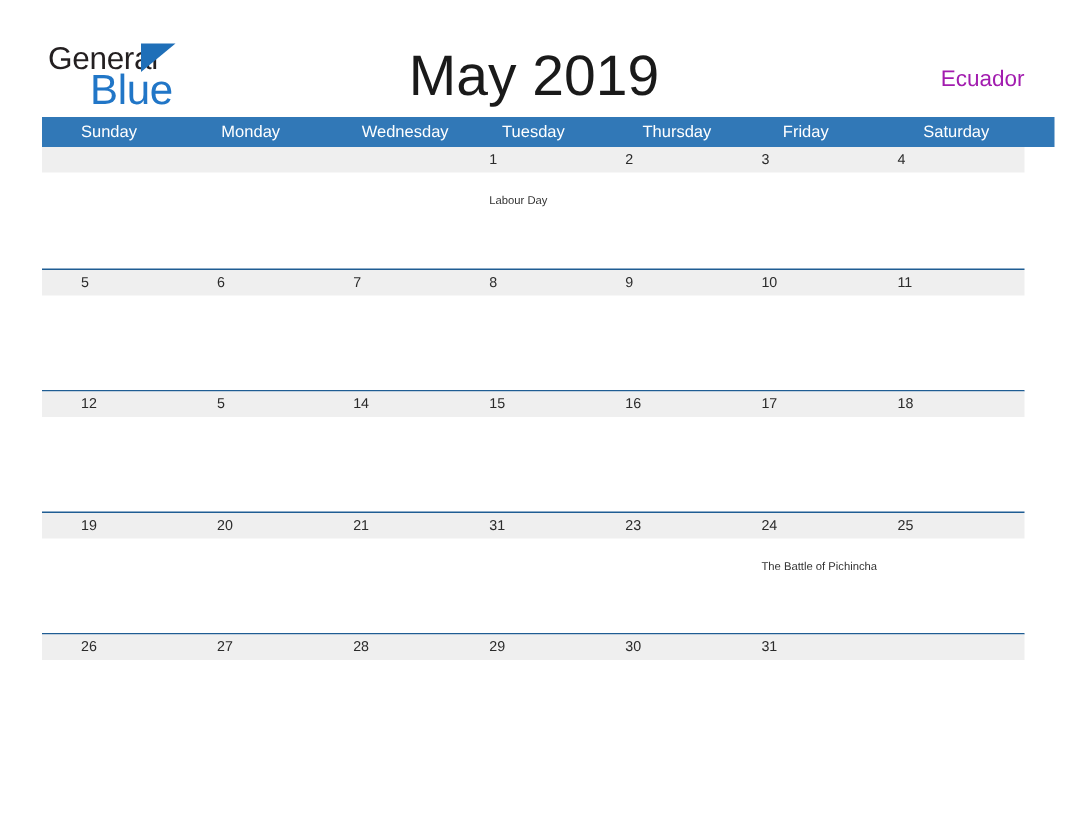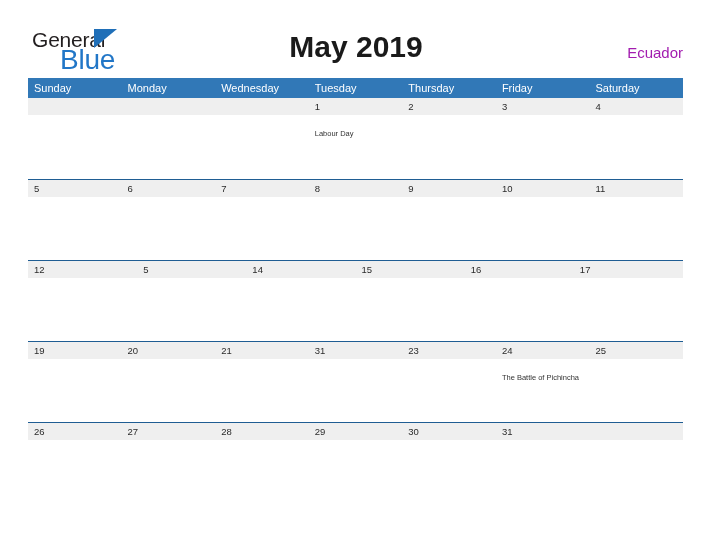--- a/index.html
+++ b/index.html
@@ -57,23 +57,23 @@
     border-left: 23px solid #1f6fb8;
     border-bottom: 19px solid transparent;
   }
 
   .month-title {
     position: absolute;
     left: 0;
     right: 0;
     top: 30px;
     text-align: center;
-    font-size: 30px;
+    font-size: 38px;
     color: #1a1a1a;
-    font-weight: bold;
+    font-weight: normal;
     letter-spacing: 0px;
   }
 
   .region-label {
     position: absolute;
     right: 29px;
     top: 44px;
     font-size: 15px;
     color: #a21caf;
   }
@@ -82,20 +82,21 @@
   .calendar {
     position: absolute;
     left: 28px;
     top: 78px;
     width: 655px;
   }
 
   .cal-row {
     display: flex;
     width: 100%;
+    padding-left: 20px;
   }
 
   .weekday-header {
     background: #3178b7;
   }
   .weekday-cell {
     flex: 1 1 0;
     box-sizing: border-box;
     height: 20px;
     line-height: 20px;
@@ -255,20 +256,23 @@
           </div>
           <div class="day-cell">
             <div class="day-number">15</div>
           </div>
           <div class="day-cell">
             <div class="day-number">16</div>
           </div>
           <div class="day-cell">
             <div class="day-number">17</div>
           </div>
+          <div class="day-cell">
+            <div class="day-number">18</div>
+          </div>
         </div>
       </div>
       <div class="cal-row week">
         <div class="date-band"></div>
         <div class="week-cells">
           <div class="day-cell">
             <div class="day-number">19</div>
           </div>
           <div class="day-cell">
             <div class="day-number">20</div>

